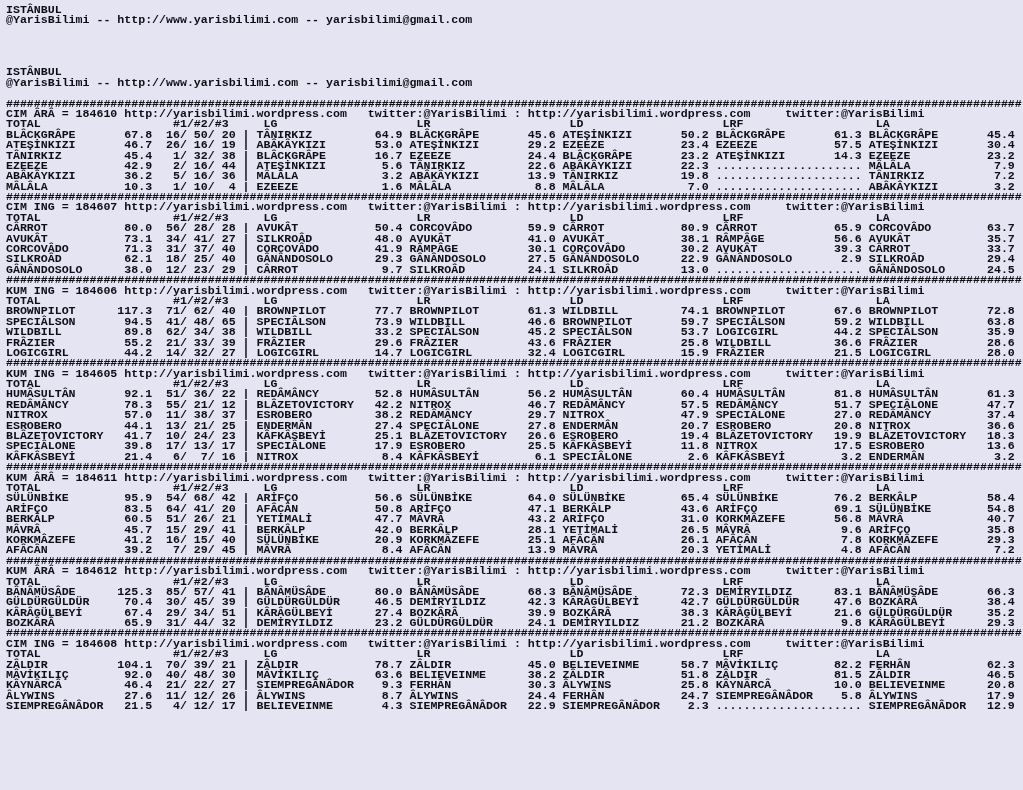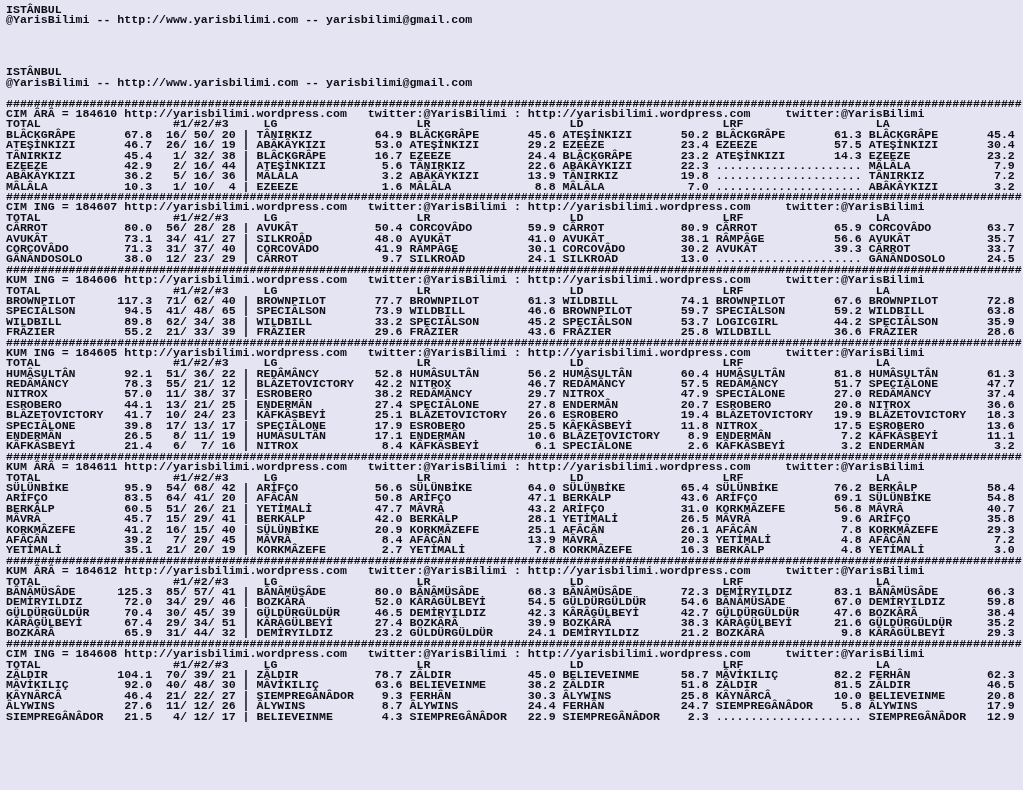--- a/index.html
+++ b/index.html
@@ -48,62 +48,61 @@
         <div class="line">ABÂKÂYKIZI       36.2   5/ 16/ 36 | MÂLÂLA            3.2 ABÂKÂYKIZI       13.9 TÂNIRKIZ         19.8 ..................... TÂNIRKIZ          7.2 </div>
         <div class="line">MÂLÂLA           10.3   1/ 10/  4 | EZEEZE            1.6 MÂLÂLA            8.8 MÂLÂLA            7.0 ..................... ABÂKÂYKIZI        3.2 </div>
       </div>
       <div>
         <div class="line sep">##################################################################################################################################################</div>
         <div class="line">CIM ING = 184607 http://yarisbilimi.wordpress.com   twitter:@YarisBilimi : http://yarisbilimi.wordpress.com     twitter:@YarisBilimi</div>
         <div class="line">TOTAL                   #1/#2/#3     LG                    LR                    LD                    LRF                   LA                   </div>
         <div class="line">CÂRROT           80.0  56/ 28/ 28 | AVUKÂT           50.4 CORCOVÂDO        59.9 CÂRROT           80.9 CÂRROT           65.9 CORCOVÂDO        63.7 </div>
         <div class="line">AVUKÂT           73.1  34/ 41/ 27 | SILKROÂD         48.0 AVUKÂT           41.0 AVUKÂT           38.1 RÂMPÂGE          56.6 AVUKÂT           35.7 </div>
         <div class="line">CORCOVÂDO        71.3  31/ 37/ 40 | CORCOVÂDO        41.9 RÂMPÂGE          30.1 CORCOVÂDO        30.2 AVUKÂT           39.3 CÂRROT           33.7 </div>
+        <div class="line">SILKROÂD         62.1  18/ 25/ 40 | GÂNÂNDOSOLO      29.3 GÂNÂNDOSOLO      27.5 GÂNÂNDOSOLO      22.9 GÂNÂNDOSOLO       2.9 SILKROÂD         29.4 </div>
         <div class="line">GÂNÂNDOSOLO      38.0  12/ 23/ 29 | CÂRROT            9.7 SILKROÂD         24.1 SILKROÂD         13.0 ..................... GÂNÂNDOSOLO      24.5 </div>
       </div>
       <div>
         <div class="line sep">##################################################################################################################################################</div>
         <div class="line">KUM ING = 184606 http://yarisbilimi.wordpress.com   twitter:@YarisBilimi : http://yarisbilimi.wordpress.com     twitter:@YarisBilimi</div>
         <div class="line">TOTAL                   #1/#2/#3     LG                    LR                    LD                    LRF                   LA                   </div>
         <div class="line">BROWNPILOT      117.3  71/ 62/ 40 | BROWNPILOT       77.7 BROWNPILOT       61.3 WILDBILL         74.1 BROWNPILOT       67.6 BROWNPILOT       72.8 </div>
         <div class="line">SPECIÂLSON       94.5  41/ 48/ 65 | SPECIÂLSON       73.9 WILDBILL         46.6 BROWNPILOT       59.7 SPECIÂLSON       59.2 WILDBILL         63.8 </div>
         <div class="line">WILDBILL         89.8  62/ 34/ 38 | WILDBILL         33.2 SPECIÂLSON       45.2 SPECIÂLSON       53.7 LOGICGIRL        44.2 SPECIÂLSON       35.9 </div>
         <div class="line">FRÂZIER          55.2  21/ 33/ 39 | FRÂZIER          29.6 FRÂZIER          43.6 FRÂZIER          25.8 WILDBILL         36.6 FRÂZIER          28.6 </div>
+        <div class="line">LOGICGIRL        44.2  14/ 32/ 27 | LOGICGIRL        14.7 LOGICGIRL        32.4 LOGICGIRL        15.9 FRÂZIER          21.5 LOGICGIRL        28.0 </div>
       </div>
       <div>
         <div class="line sep">##################################################################################################################################################</div>
         <div class="line">KUM ING = 184605 http://yarisbilimi.wordpress.com   twitter:@YarisBilimi : http://yarisbilimi.wordpress.com     twitter:@YarisBilimi</div>
         <div class="line">TOTAL                   #1/#2/#3     LG                    LR                    LD                    LRF                   LA                   </div>
         <div class="line">HUMÂSULTÂN       92.1  51/ 36/ 22 | REDÂMÂNCY        52.8 HUMÂSULTÂN       56.2 HUMÂSULTÂN       60.4 HUMÂSULTÂN       81.8 HUMÂSULTÂN       61.3 </div>
         <div class="line">REDÂMÂNCY        78.3  55/ 21/ 12 | BLÂZETOVICTORY   42.2 NITROX           46.7 REDÂMÂNCY        57.5 REDÂMÂNCY        51.7 SPECIÂLONE       47.7 </div>
         <div class="line">NITROX           57.0  11/ 38/ 37 | ESROBERO         38.2 REDÂMÂNCY        29.7 NITROX           47.9 SPECIÂLONE       27.0 REDÂMÂNCY        37.4 </div>
         <div class="line">ESROBERO         44.1  13/ 21/ 25 | ENDERMÂN         27.4 SPECIÂLONE       27.8 ENDERMÂN         20.7 ESROBERO         20.8 NITROX           36.6 </div>
         <div class="line">BLÂZETOVICTORY   41.7  10/ 24/ 23 | KÂFKÂSBEYİ       25.1 BLÂZETOVICTORY   26.6 ESROBERO         19.4 BLÂZETOVICTORY   19.9 BLÂZETOVICTORY   18.3 </div>
         <div class="line">SPECIÂLONE       39.8  17/ 13/ 17 | SPECIÂLONE       17.9 ESROBERO         25.5 KÂFKÂSBEYİ       11.8 NITROX           17.5 ESROBERO         13.6 </div>
-        <div class="line">ENDERMÂN         26.5   8/ 11/ 19 | HUMÂSULTÂN       17.1 ENDERMÂN         10.6 BLÂZETOVICTORY    8.9 ENDERMÂN          7.2 KÂFKÂSBEYİ       11.1 </div>
         <div class="line">KÂFKÂSBEYİ       21.4   6/  7/ 16 | NITROX            8.4 KÂFKÂSBEYİ        6.1 SPECIÂLONE        2.6 KÂFKÂSBEYİ        3.2 ENDERMÂN          3.2 </div>
       </div>
       <div>
         <div class="line sep">##################################################################################################################################################</div>
         <div class="line">KUM ÂRÂ = 184611 http://yarisbilimi.wordpress.com   twitter:@YarisBilimi : http://yarisbilimi.wordpress.com     twitter:@YarisBilimi</div>
         <div class="line">TOTAL                   #1/#2/#3     LG                    LR                    LD                    LRF                   LA                   </div>
         <div class="line">SÜLÜNBİKE        95.9  54/ 68/ 42 | ARİFÇO           56.6 SÜLÜNBİKE        64.0 SÜLÜNBİKE        65.4 SÜLÜNBİKE        76.2 BERKÂLP          58.4 </div>
         <div class="line">ARİFÇO           83.5  64/ 41/ 20 | AFÂCÂN           50.8 ARİFÇO           47.1 BERKÂLP          43.6 ARİFÇO           69.1 SÜLÜNBİKE        54.8 </div>
         <div class="line">BERKÂLP          60.5  51/ 26/ 21 | YETİMALİ         47.7 MÂVRÂ            43.2 ARİFÇO           31.0 KORKMÂZEFE       56.8 MÂVRÂ            40.7 </div>
         <div class="line">MÂVRÂ            45.7  15/ 29/ 41 | BERKÂLP          42.0 BERKÂLP          28.1 YETİMALİ         26.5 MÂVRÂ             9.6 ARİFÇO           35.8 </div>
         <div class="line">KORKMÂZEFE       41.2  16/ 15/ 40 | SÜLÜNBİKE        20.9 KORKMÂZEFE       25.1 AFÂCÂN           26.1 AFÂCÂN            7.8 KORKMÂZEFE       29.3 </div>
         <div class="line">AFÂCÂN           39.2   7/ 29/ 45 | MÂVRÂ             8.4 AFÂCÂN           13.9 MÂVRÂ            20.3 YETİMALİ          4.8 AFÂCÂN            7.2 </div>
-        <div class="line">YETİMALİ         35.1  21/ 20/ 19 | KORKMÂZEFE        2.7 YETİMALİ          7.8 KORKMÂZEFE       16.3 BERKÂLP           4.8 YETİMALİ          3.0 </div>
       </div>
       <div>
         <div class="line sep">##################################################################################################################################################</div>
         <div class="line">KUM ÂRÂ = 184612 http://yarisbilimi.wordpress.com   twitter:@YarisBilimi : http://yarisbilimi.wordpress.com     twitter:@YarisBilimi</div>
         <div class="line">TOTAL                   #1/#2/#3     LG                    LR                    LD                    LRF                   LA                   </div>
         <div class="line">BÂNÂMÜSÂDE      125.3  85/ 57/ 41 | BÂNÂMÜSÂDE       80.0 BÂNÂMÜSÂDE       68.3 BÂNÂMÜSÂDE       72.3 DEMİRYILDIZ      83.1 BÂNÂMÜSÂDE       66.3 </div>
-        <div class="line">DEMİRYILDIZ      72.0  34/ 29/ 46 | BOZKÂRÂ          52.0 KÂRÂGÜLBEYİ      54.5 GÜLDÜRGÜLDÜR     54.6 BÂNÂMÜSÂDE       67.0 DEMİRYILDIZ      59.8 </div>
         <div class="line">GÜLDÜRGÜLDÜR     70.4  30/ 45/ 39 | GÜLDÜRGÜLDÜR     46.5 DEMİRYILDIZ      42.3 KÂRÂGÜLBEYİ      42.7 GÜLDÜRGÜLDÜR     47.6 BOZKÂRÂ          38.4 </div>
         <div class="line">KÂRÂGÜLBEYİ      67.4  29/ 34/ 51 | KÂRÂGÜLBEYİ      27.4 BOZKÂRÂ          39.9 BOZKÂRÂ          38.3 KÂRÂGÜLBEYİ      21.6 GÜLDÜRGÜLDÜR     35.2 </div>
         <div class="line">BOZKÂRÂ          65.9  31/ 44/ 32 | DEMİRYILDIZ      23.2 GÜLDÜRGÜLDÜR     24.1 DEMİRYILDIZ      21.2 BOZKÂRÂ           9.8 KÂRÂGÜLBEYİ      29.3 </div>
       </div>
       <div>
         <div class="line sep">##################################################################################################################################################</div>
         <div class="line">CIM ING = 184608 http://yarisbilimi.wordpress.com   twitter:@YarisBilimi : http://yarisbilimi.wordpress.com     twitter:@YarisBilimi</div>
         <div class="line">TOTAL                   #1/#2/#3     LG                    LR                    LD                    LRF                   LA                   </div>
         <div class="line">ZÂLDIR          104.1  70/ 39/ 21 | ZÂLDIR           78.7 ZÂLDIR           45.0 BELIEVEINME      58.7 MÂVİKILIÇ        82.2 FERHÂN           62.3 </div>
         <div class="line">MÂVİKILIÇ        92.0  40/ 48/ 30 | MÂVİKILIÇ        63.6 BELIEVEINME      38.2 ZÂLDIR           51.8 ZÂLDIR           81.5 ZÂLDIR           46.5 </div>

